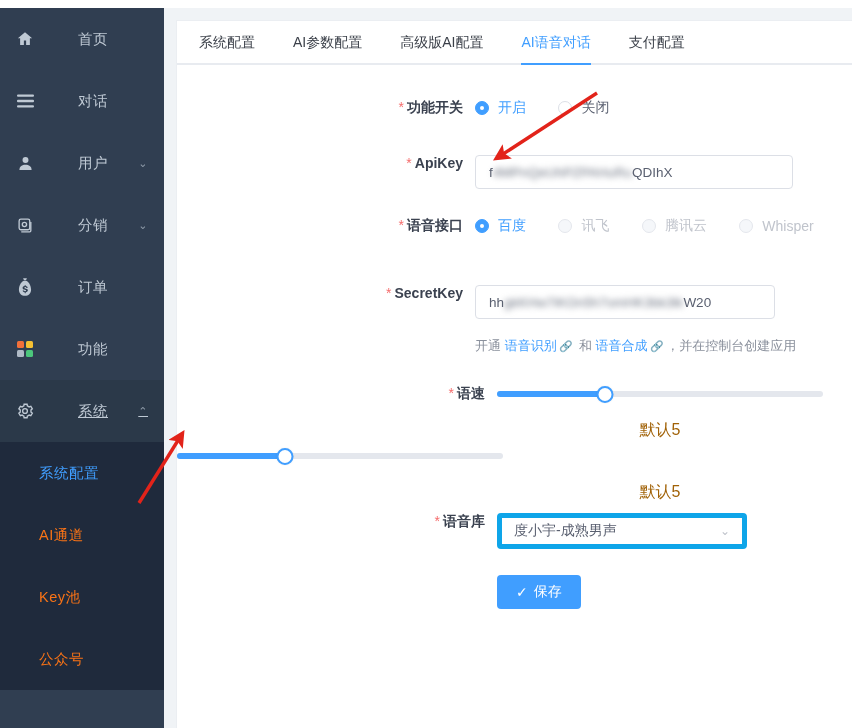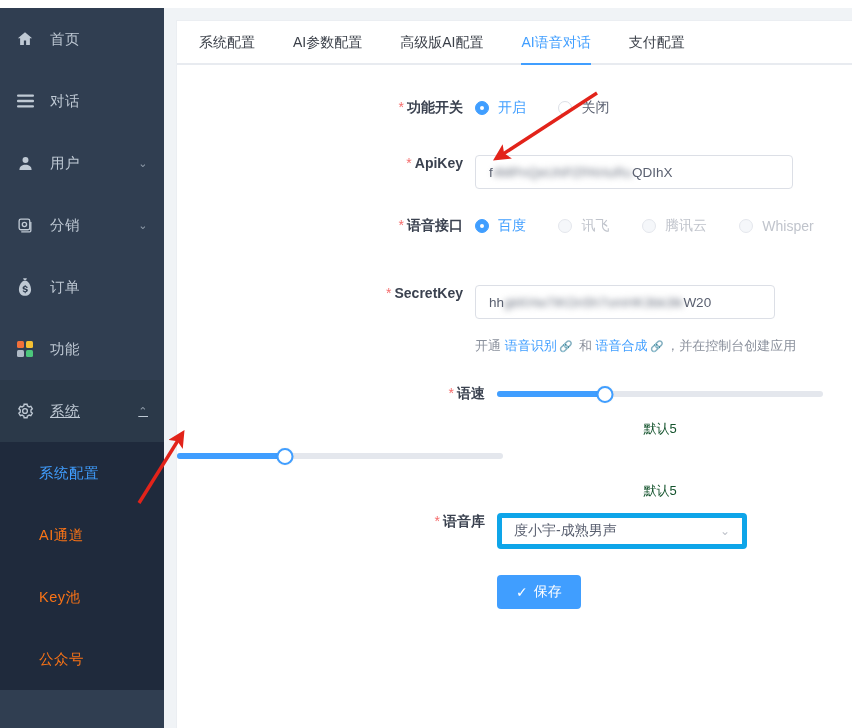--- a/index.html
+++ b/index.html
@@ -32,21 +32,21 @@
     color: #BFC9D4;
     font-size: 14.5px;
     letter-spacing: .5px;
   }
   .nav-item .ico {
     width: 22px; height: 22px;
     display: flex; align-items: center; justify-content: center;
     margin-right: 14px;
     flex: 0 0 22px;
   }
-  .nav-item .lbl { flex: 1 1 auto; }
+  .nav-item .lbl { flex: 1 1 auto; margin-left: 28px; }
   .nav-item .caret {
     margin-right: 16px;
     color: #8e9aa8;
     font-size: 11px;
     line-height: 1;
   }
   .nav-item.expanded { background: #2B3949; text-decoration: underline; }
 
   .submenu { background: #1F2A3C; }
   .sub-item {
@@ -150,21 +150,21 @@
 
   
   .slider { width: 326px; height: 18px; position: relative; display: flex; align-items: center; }
   .track { position: absolute; left: 0; right: 0; height: 6px; border-radius: 3px; background: #E4E7ED; }
   .fill  { position: absolute; left: 0; height: 6px; border-radius: 3px; background: #409EFF; }
   .knob  {
     position: absolute; width: 17px; height: 17px; border-radius: 50%;
     background: #fff; border: 2px solid #409EFF; transform: translateX(-50%);
     box-shadow: 0 0 2px rgba(0,0,0,.08);
   }
-  .slider-note { font-size: 13px; color: #14532d; text-align: center; width: 326px; padding: 9px 0 0 0; }
+  .slider-note { font-size: 16px; color: #a16207; text-align: center; width: 326px; padding: 9px 0 0 0; }
 
   
   .sel {
     width: 250px; height: 36px;
     border: 5px solid #0ea5e9; border-radius: 4px;
     display: flex; align-items: center; justify-content: space-between;
     padding: 0 12px; font-size: 14px; color: #5a6070; background: #fff;
   }
   .sel .chev { color: #C0C4CC; font-size: 12px; }
 

